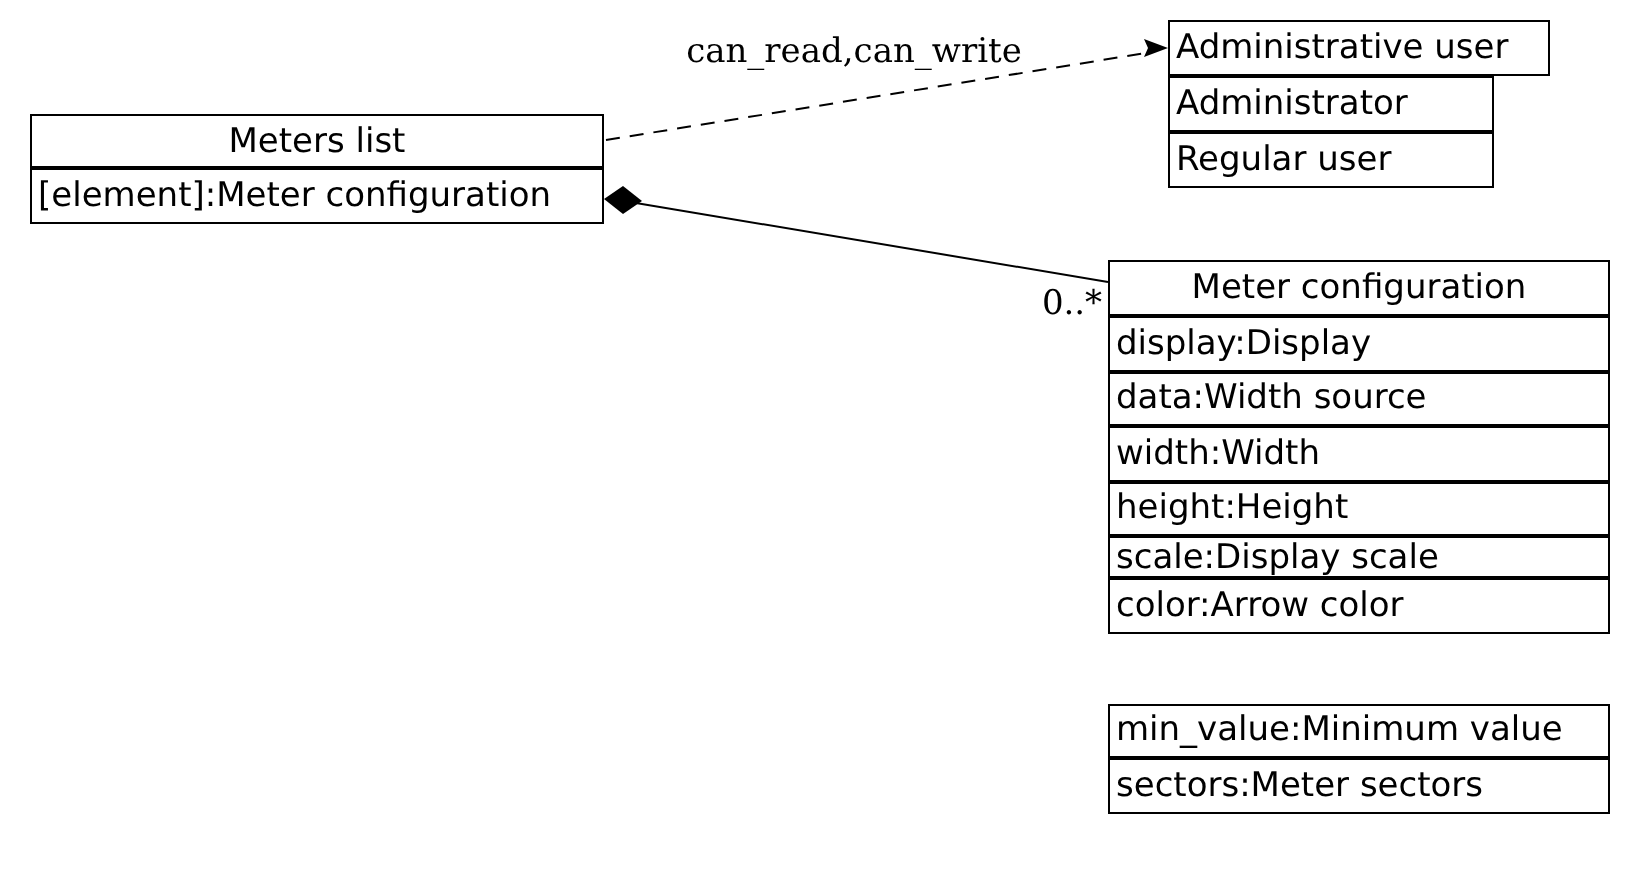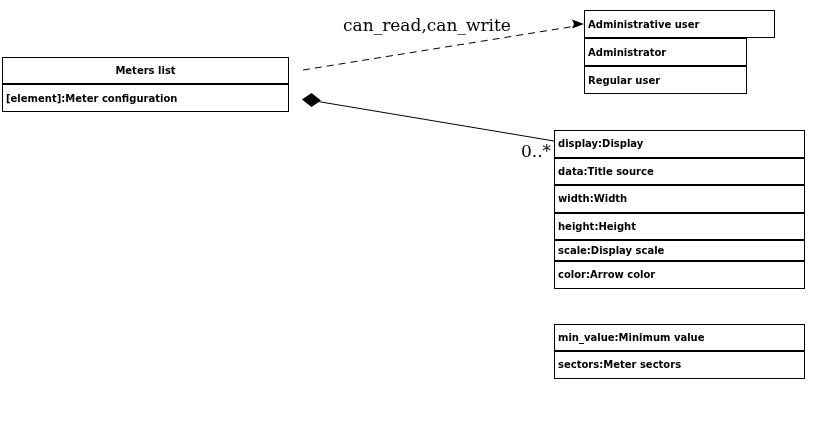--- a/index.html
+++ b/index.html
@@ -15,27 +15,26 @@
     color: #000000;
     overflow: hidden;
   }
   .node {
     position: absolute;
   }
   .cell {
     box-sizing: border-box;
     border: 1px solid #000000;
     background: #ffffff;
-    font-size: 10px;
+    font-size: 17px;
     display: flex;
     align-items: center;
     white-space: nowrap;
     overflow: hidden;
     padding: 0 3px;
-    font-weight: bold;
   }
   .cell.center {
     justify-content: center;
   }
   .edges-layer {
     position: absolute;
     left: 0;
     top: 0;
     width: 821px;
     height: 448px;
@@ -53,33 +52,34 @@
 
   <line x1="303" y1="70" x2="573" y2="26.5" stroke="#000000" stroke-width="1" stroke-dasharray="7,5"></line>
   <polygon points="584,24 572,19.5 574,24 572,28.5" fill="#000000"></polygon>
   <text class="edge-label" x="427" y="31" text-anchor="middle">can_read,can_write</text>
 
   <line x1="312" y1="100.5" x2="554" y2="141" stroke="#000000" stroke-width="1"></line>
   <polygon points="302,99.5 311.5,93 321,100.5 311.5,107" fill="#000000"></polygon>
   <text class="edge-label" x="536" y="157" text-anchor="middle">0..*</text>
 </svg>
 
-<div class="node" style="left:2px; top:57px; width:287px;">
+<div class="node" style="left:15px; top:57px; width:287px;">
   <div class="cell center" style="height:27px;">Meters list</div>
   <div class="cell" style="height:28px;">[element]:Meter configuration</div>
 </div>
 
 <div class="node" style="left:584px; top:10px; width:191px;">
   <div class="cell" style="height:28px; width:191px;">Administrative user</div>
   <div class="cell" style="height:28px; width:163px;">Administrator</div>
   <div class="cell" style="height:28px; width:163px;">Regular user</div>
 </div>
 
 <div class="node" style="left:554px; top:130px; width:251px;">
+  <div class="cell center" style="height:28px;">Meter configuration</div>
   <div class="cell" style="height:27.5px;">display:Display</div>
-  <div class="cell" style="height:27.5px;">data:Title source</div>
+  <div class="cell" style="height:27.5px;">data:Width source</div>
   <div class="cell" style="height:27.5px;">width:Width</div>
   <div class="cell" style="height:27.5px;">height:Height</div>
   <div class="cell" style="height:21px;">scale:Display scale</div>
   <div class="cell" style="height:27.5px;">color:Arrow color</div>
   <div class="cell" style="height:27.5px;margin-top:35px;">min_value:Minimum value</div>
   <div class="cell" style="height:27.5px;">sectors:Meter sectors</div>
 </div>
 
 </body></html>

